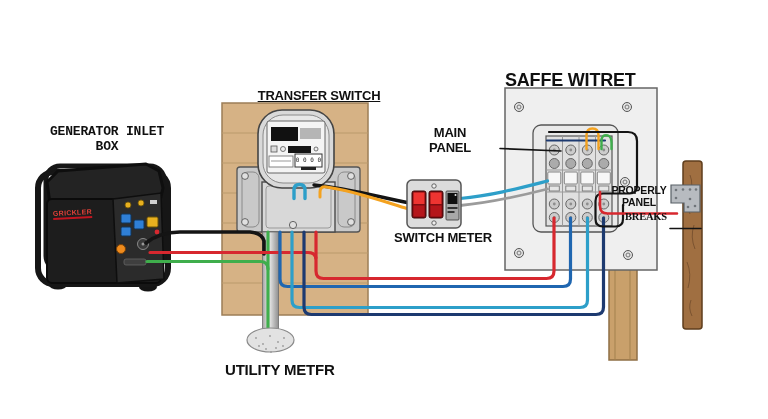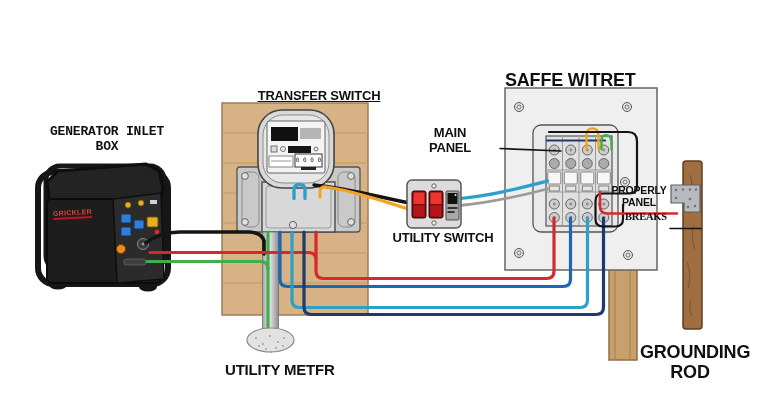--- a/index.html
+++ b/index.html
@@ -275,33 +275,29 @@
   <div>BOX</div>
 </div>
 
 <div class="label lbl-13" style="left:248px;top:89px;width:142px;text-decoration:underline;">TRANSFER SWITCH</div>
 
 <div class="label lbl-13" style="left:402px;top:126px;width:96px;">
   <div>MAIN</div>
   <div>PANEL</div>
 </div>
 
-<div class="label lbl-13" style="left:390px;top:231px;width:106px;">UTILITY SWITCH</div>
+<div class="label lbl-13" style="left:390px;top:231px;width:106px;">SWITCH METER</div>
 
 <div class="label lbl-14" style="left:505px;top:62px;width:130px;">SAFFE WITRET</div>
 
 <div class="label lbl-11" style="left:597px;top:185px;width:56px;margin-left:14px;">
   <div>PROPERLY</div>
   <div>PANEL</div>
 </div>
 
 <div class="label lbl-11" style="left:622px;top:211px;width:48px;font-family:Liberation Serif, serif;">BREAKS</div>
 
-<div class="label lbl-14" style="left:640px;top:334px;width:100px;">
-  <div>GROUNDING</div>
-  <div>ROD</div>
+
+<div class="label lbl-12" style="left:225px;top:362px;width:100px;">UTILITY METFR</div>
+
+<div id="brand-label">GRICKLER</div>
+
 </div>
 
-<div class="label lbl-12" style="left:225px;top:362px;width:100px;">UTILITY METFR</div>
-
-<div id="brand-label">GRICKLER</div>
-
-</div>
-
 </body></html>

